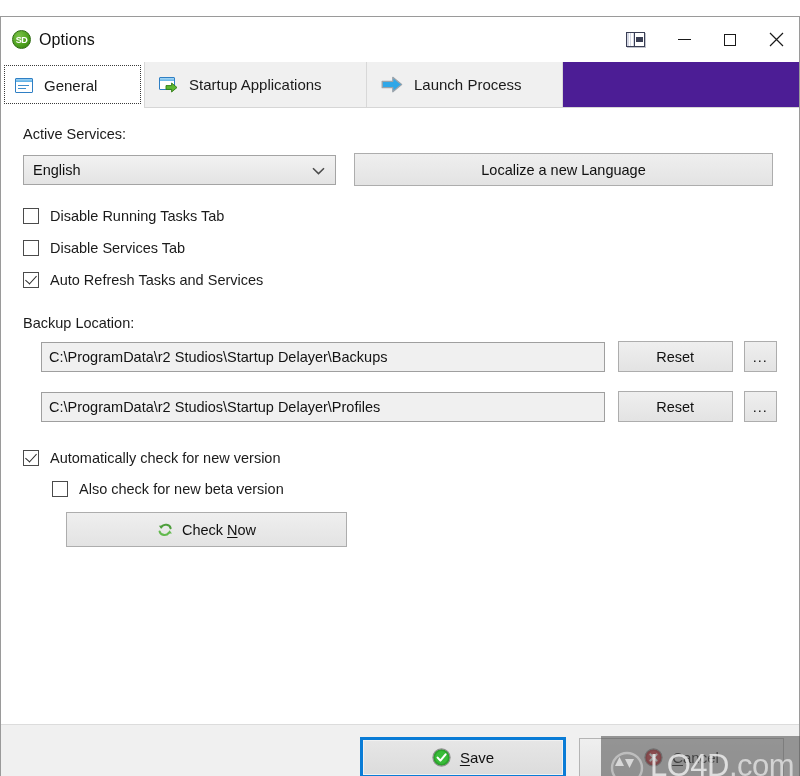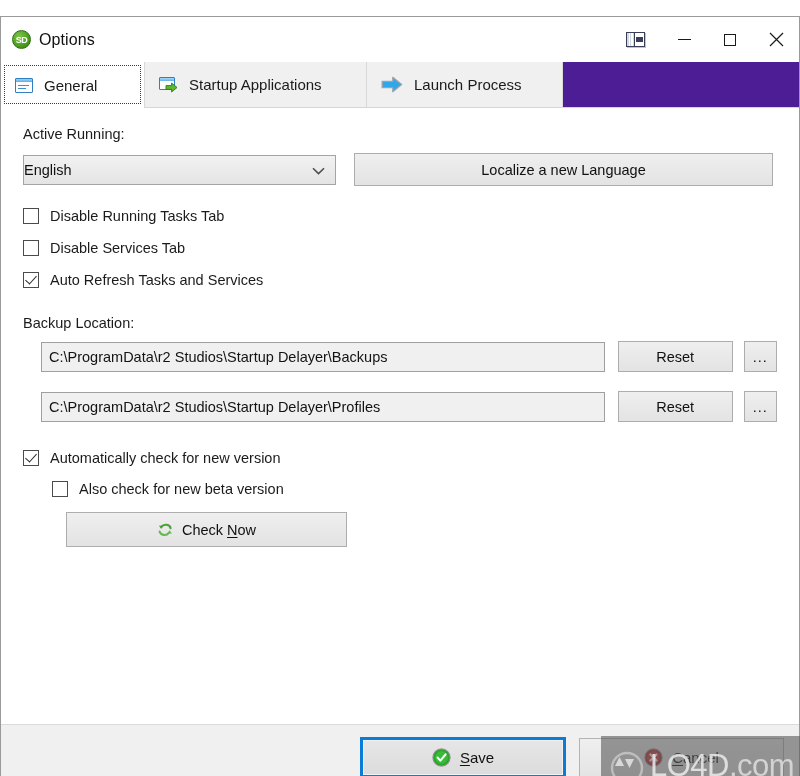--- a/index.html
+++ b/index.html
@@ -227,20 +227,21 @@
   .row { display: flex; align-items: center; }
 
   .combo {
     width: 313px;
     height: 30px;
     box-sizing: border-box;
     background: linear-gradient(#f2f2f2,#e4e4e4);
     border: 1px solid #a4a4a4;
     display: flex;
     align-items: center;
+    padding-left: 9px;
     font-size: 14.5px;
     color: #111111;
     position: relative;
   }
   .combo .chev {
     position: absolute;
     right: 10px; top: 50%;
     margin-top: -3px;
   }
 
@@ -448,21 +449,21 @@
       <svg class="ico ico-bigarrow" viewBox="0 0 22 17">
         <path d="M1.2 5.3 H11.8 V1.3 L20.6 8.5 L11.8 15.7 V11.7 H1.2 Z" fill="#2fa7e8" stroke="#9aa3ab" stroke-width="1.3" stroke-linejoin="round"></path>
       </svg>
       <span class="tab-label">Launch Process</span>
     </div>
   </div>
 
   <div class="content">
 
     <div>
-      <span class="field-label">Active Running:</span>
+      <span class="field-label">Active Services:</span>
 
       <div class="row" style="margin-top:11px">
         <div class="combo">
           <span>English</span>
           <svg class="chev" width="13" height="8" viewBox="0 0 13 8">
             <path d="M1 1.2 L6.5 6.6 L12 1.2" stroke="#4b4b4b" stroke-width="1.5" fill="none"></path>
           </svg>
         </div>
         <div class="btn btn-localize" style="margin-left:18px">Localize a new Language</div>
       </div>

